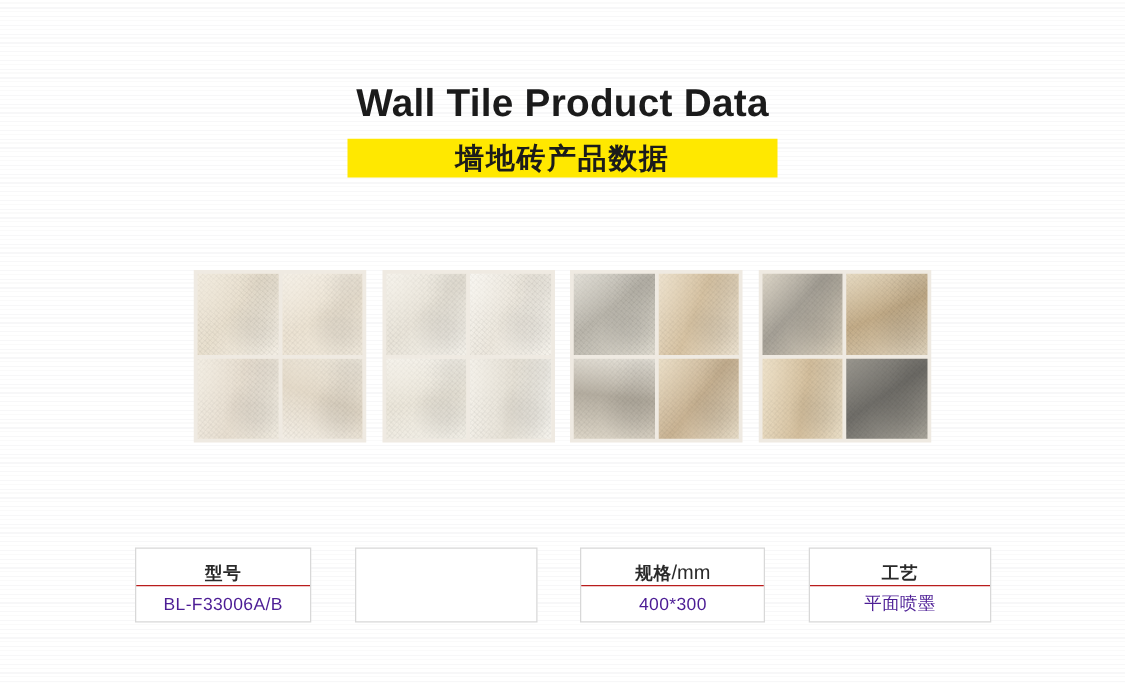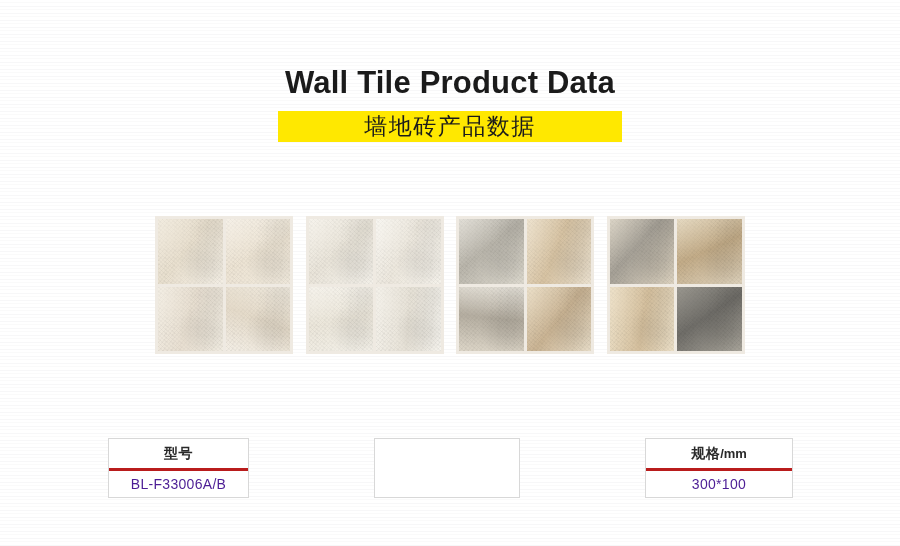--- a/index.html
+++ b/index.html
@@ -55,21 +55,21 @@
     top: 111px;
     width: 900px;
     text-align: center;
     line-height: 0;
   }
   .title-cn {
     display: inline-block;
     background: #ffe800;
     color: #1b1b1b;
     font-size: 23px;
-    font-weight: normal;
+    font-weight: bold;
     line-height: 31px;
     padding: 0 86px;
     letter-spacing: 1.5px;
     white-space: nowrap;
   }
 
   
   .gallery {
     position: absolute;
     left: 155px;
@@ -176,33 +176,33 @@
     display: flex;
     flex-direction: column;
   }
   .spec-card.w1 { width: 141px; }
   .spec-card.w2 { width: 146px; }
   .spec-card.w3 { width: 148px; }
   .spec-card.w4 { width: 146px; }
 
   .spec-head {
     flex: 0 0 29px;
-    border-bottom: 3px solid #b91c1c;
-    display: flex;
-    align-items: center;
+    border-bottom: 1px solid #b91c1c;
+    display: flex;
+    align-items: flex-end;
     justify-content: center;
     font-size: 14px;
     font-weight: bold;
     color: #2a2a2a;
     letter-spacing: 0.5px;
     white-space: nowrap;
   }
   .spec-head .unit {
-    font-size: 13px;
-    font-weight: bold;
+    font-size: 16px;
+    font-weight: normal;
     letter-spacing: 0;
   }
   .spec-val {
     flex: 1 1 auto;
     display: flex;
     align-items: center;
     justify-content: center;
     font-size: 14px;
     color: #4c1d95;
     letter-spacing: 0.3px;
@@ -270,19 +270,25 @@
     </div>
 
     <div class="spec-card w2">
     </div>
 
     <div class="spec-card w3">
       <div class="spec-head">
         <span>规格</span>
           <span class="unit">/mm</span>
       </div>
-      <div class="spec-val">300*100</div>
-    </div>
-
+      <div class="spec-val">400*300</div>
+    </div>
+
+    <div class="spec-card w4">
+      <div class="spec-head">
+        <span>工艺</span>
+      </div>
+      <div class="spec-val">平面喷墨</div>
+    </div>
 
   </div>
 
 </div>
 
 </body></html>

